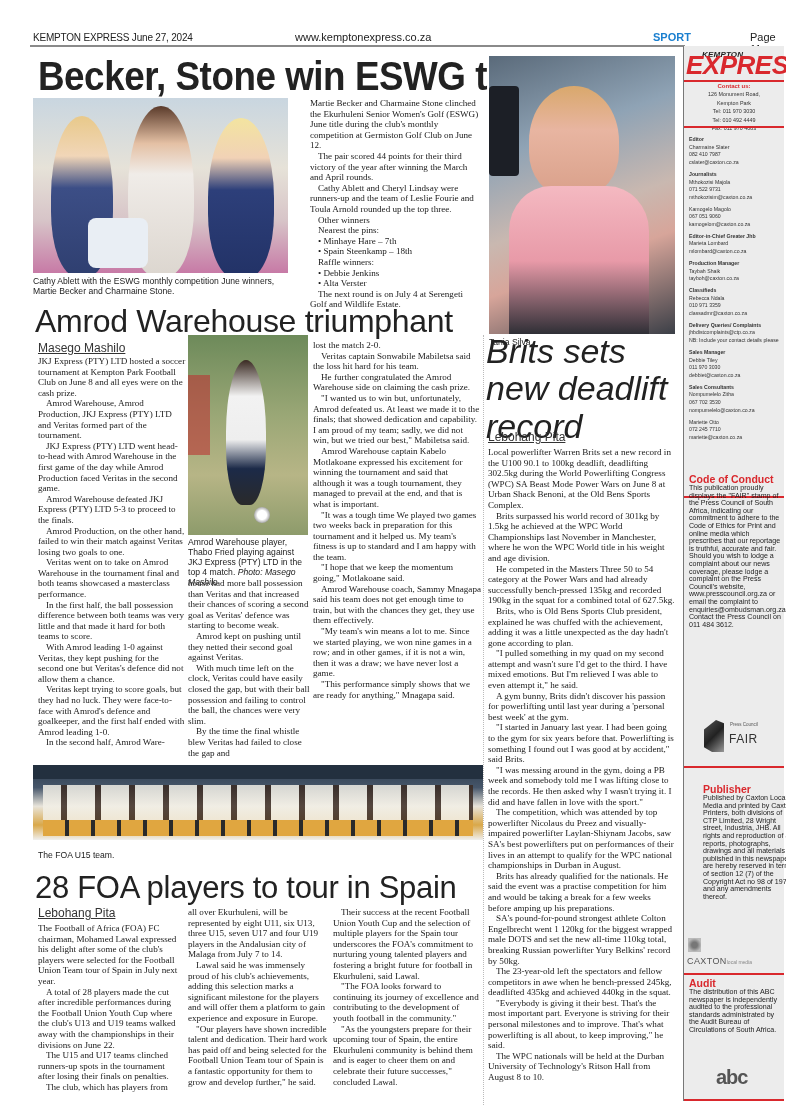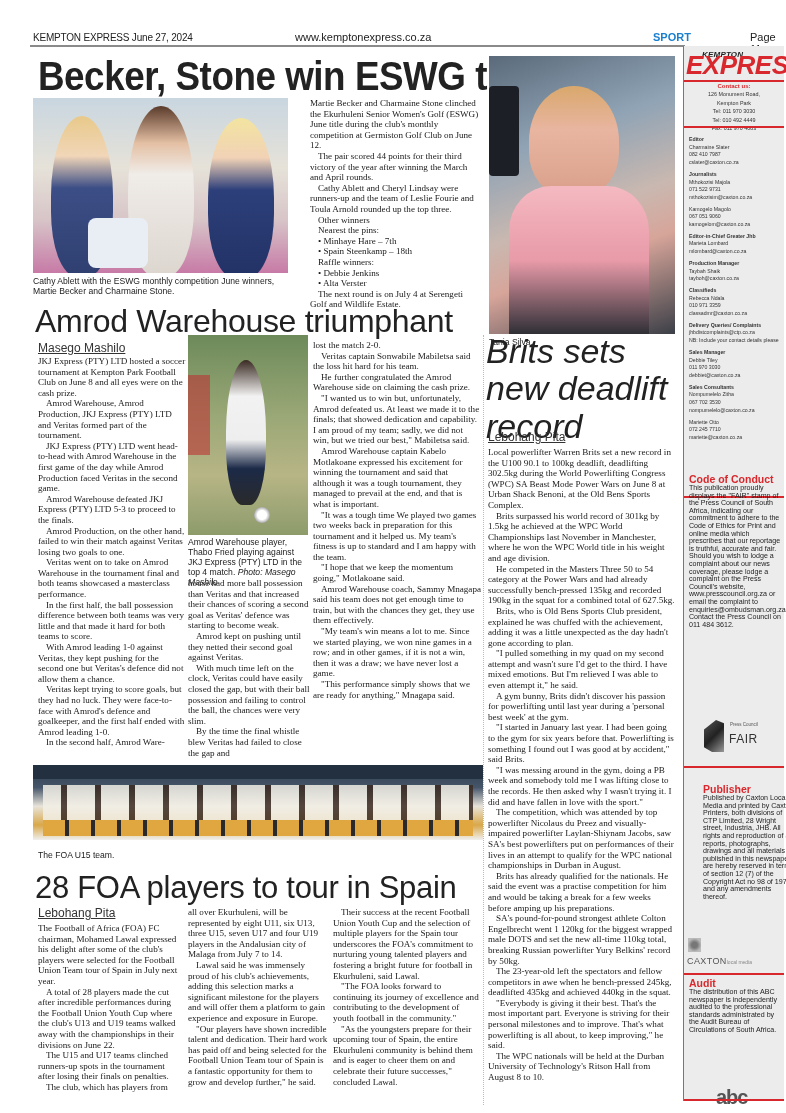--- a/index.html
+++ b/index.html
@@ -60,21 +60,21 @@
   .sb-block { position: absolute; left: 5px; width: 94px; font-family: "Liberation Sans", sans-serif; font-size: 7.1px; line-height: 7.6px; color: #222; }
   .sb-block .t { color: #d9282d; font-weight: bold; font-size: 10.5px; line-height: 11px; }
   .fair { position: absolute; left: 20px; top: 672px; width: 70px; height: 38px; font-family: "Liberation Sans", sans-serif; }
   .fair .mark { position: absolute; left: 0; top: 2px; width: 20px; height: 32px; background: linear-gradient(135deg,#555 0%,#222 50%,#999 100%); clip-path: polygon(0 30%, 60% 0, 100% 10%, 100% 100%, 40% 100%, 0 85%); }
   .fair .small { position: absolute; left: 26px; top: 4px; font-size: 4.5px; line-height: 5px; color: #555; }
   .fair .big { position: absolute; left: 25px; top: 14px; font-size: 12px; color: #333; letter-spacing: 0.5px; }
   .caxton { position: absolute; left: 3px; top: 985px; width: 96px; height: 40px; font-family: "Liberation Sans", sans-serif; }
   .caxton .mark { position: absolute; left: 1px; top: 2px; width: 13px; height: 14px; background: radial-gradient(circle,#777 30%,#bbb 70%); }
   .caxton .name { position: absolute; left: 0; top: 20px; font-size: 9px; color: #555; letter-spacing: 0.4px; }
   .caxton .sub { font-size: 5px; color: #888; letter-spacing: 0; }
-  .abc { position: absolute; left: 32px; top: 1071px; font-family: "Liberation Sans", sans-serif; font-size: 20px; color: #555; letter-spacing: -1px; font-weight: bold; margin-top: 20px; }
+  .abc { position: absolute; left: 32px; top: 1071px; font-family: "Liberation Sans", sans-serif; font-size: 20px; color: #555; letter-spacing: -1px; font-weight: bold; }
 
   .dotted-div { position: absolute; width: 0; border-left: 1px dotted #bbb; }
 </style>
 </head>
 <body>
 
 <div class="abs hdr">
   <span class="paper">KEMPTON EXPRESS June 27, 2024</span>
   <span class="url">www.kemptonexpress.co.za</span>
   <span class="section">SPORT</span>

